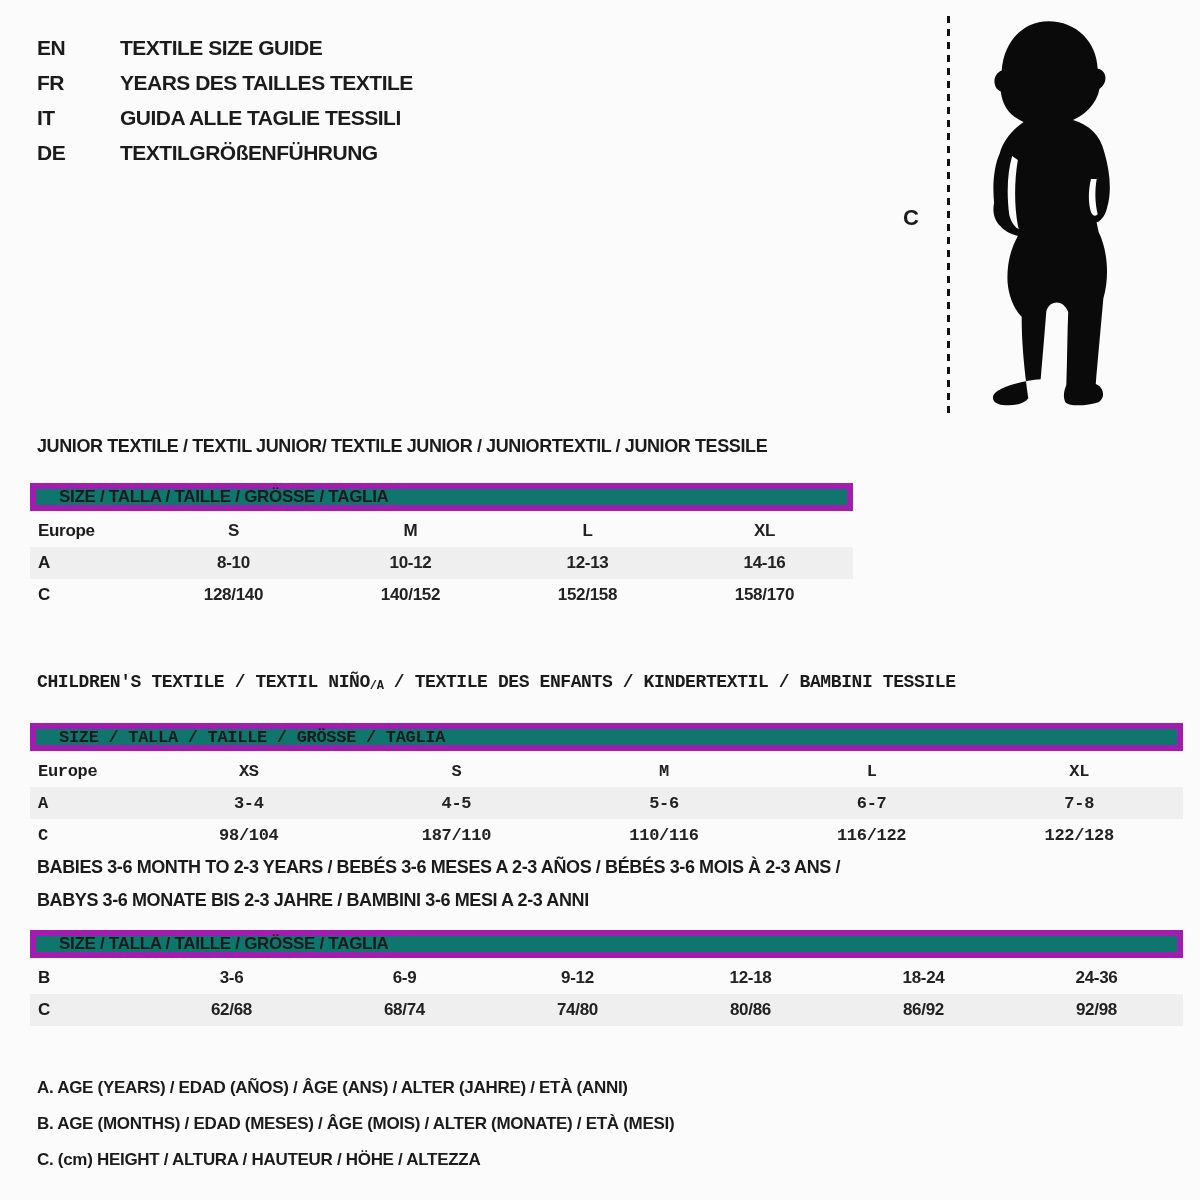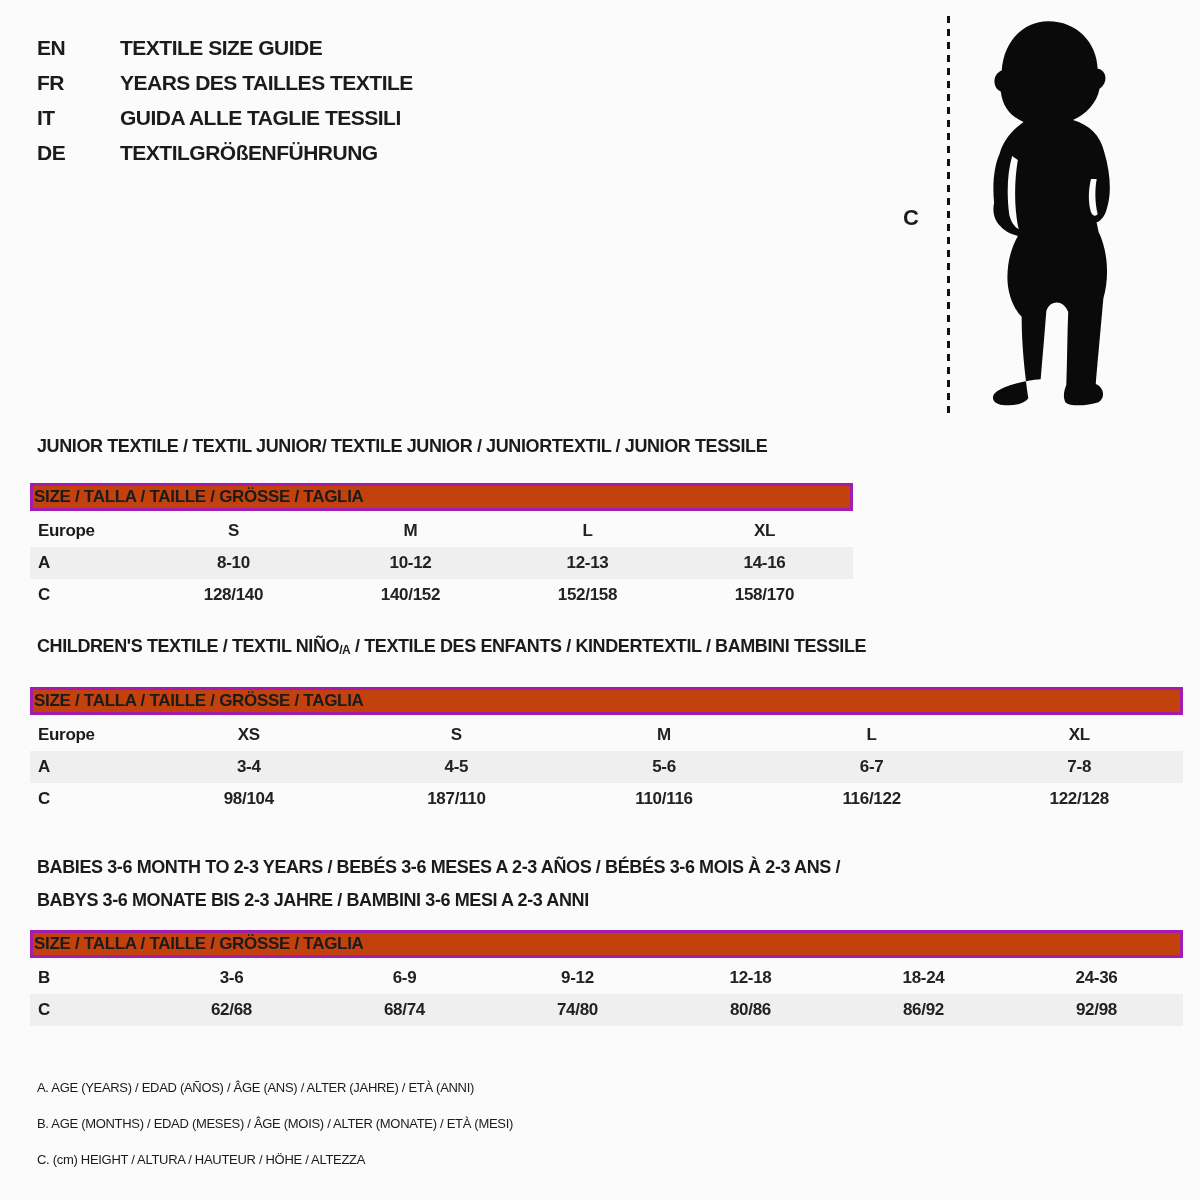--- a/index.html
+++ b/index.html
@@ -34,45 +34,45 @@
   .silhouette { position:absolute; left:958px; top:10px; width:190px; height:410px; }
 
   
   .section { position:absolute; }
   .section-title {
     margin-left:7px; font-weight:bold; font-size:18px;
     letter-spacing:-0.4px; white-space:nowrap; line-height:20px;
   }
   .section-title .subscript { font-size:12px; vertical-align:-2px; }
   .size-bar {
-    height:28px; background:#c2410c; border:3px solid #a21caf;
+    height:28px; background:#0f766e; border:6px solid #a21caf;
     font-weight:bold; font-size:17px; letter-spacing:-0.3px;
-    padding-left:1px; display:flex; align-items:center;
+    padding-left:23px; display:flex; align-items:center;
     margin-bottom:4px;
   }
   .trow { display:grid; align-items:center; height:32px; font-size:17px; font-weight:bold; letter-spacing:-0.3px; }
   .trow.shaded { background:#efefef; }
   .cols-4 { grid-template-columns:115px repeat(4,1fr); }
   .cols-5 { grid-template-columns:115px repeat(5,1fr); }
   .cols-6 { grid-template-columns:115px repeat(6,1fr); }
   .cell { text-align:center; color:#222; }
   .cell.label { text-align:left; padding-left:8px; color:#1b1b1b; }
 
   .sec-junior   { left:30px; top:436px; width:823px; }
   .sec-junior .size-bar { margin-top:27px; }
-  .sec-children { left:30px; top:636px; width:1153px; }
+  .sec-children { left:30px; top:672px; width:1153px;font-family:Liberation Mono, monospace; }
   .sec-children .size-bar { margin-top:27px; }
   .sec-babies   { left:30px; top:851px; width:1153px; }
   .sec-babies .section-title { line-height:33px; }
   .sec-babies .size-bar { margin-top:13px; }
 
   
   .legend { position:absolute; left:37px; top:1070px; }
   .legend-line {
-    font-weight:normal; font-size:13px; letter-spacing:-0.3px;
+    font-weight:bold; font-size:17px; letter-spacing:-0.3px;
     line-height:36px; white-space:nowrap;
   }
 </style>
 </head>
 <body>
 
 <div class="page">
 
   <div class="lang-block">
     <div class="lang-row">

